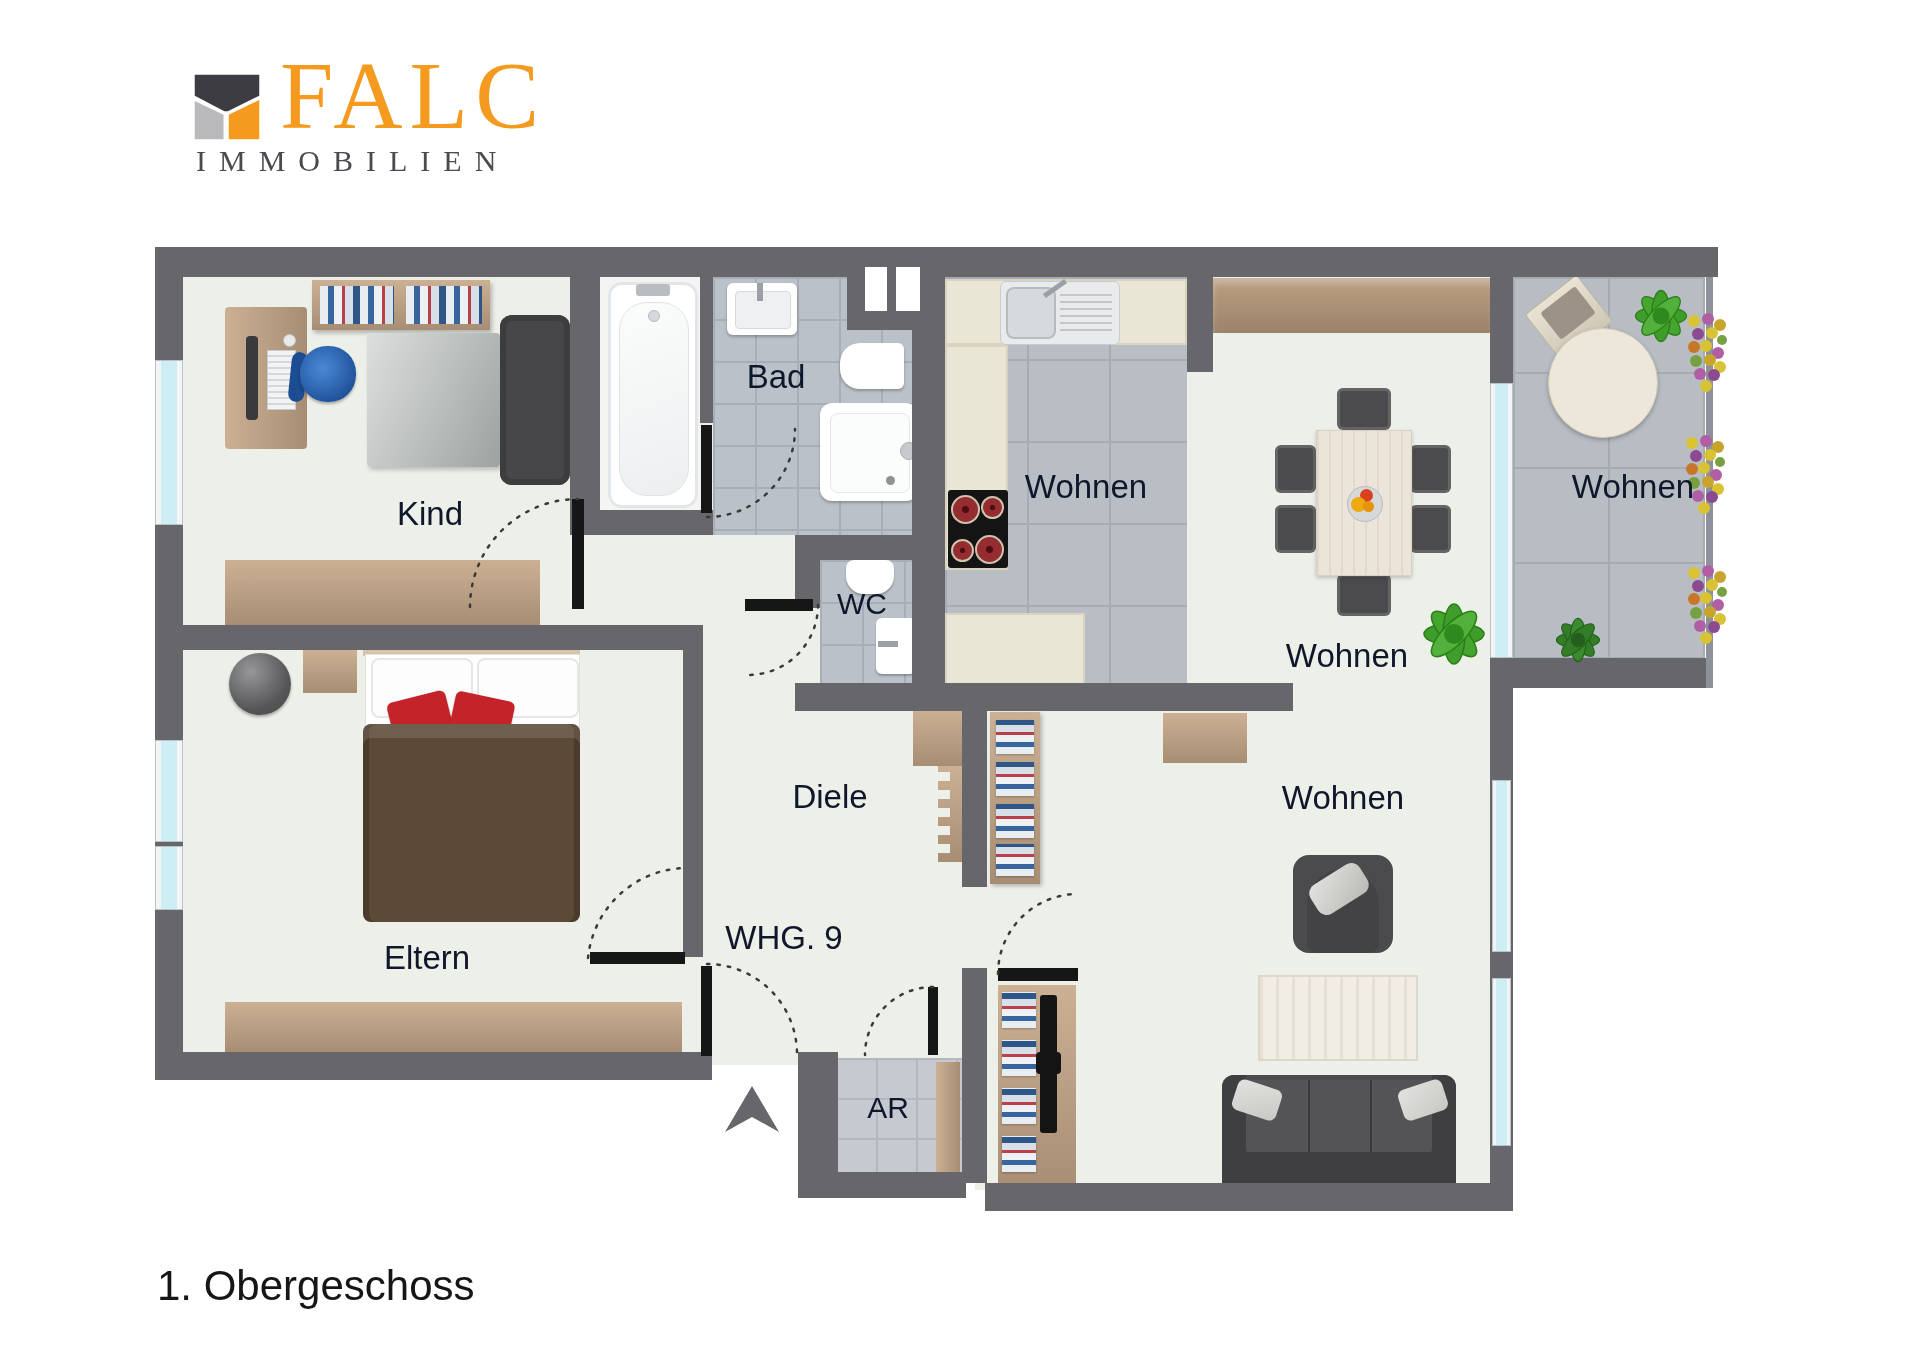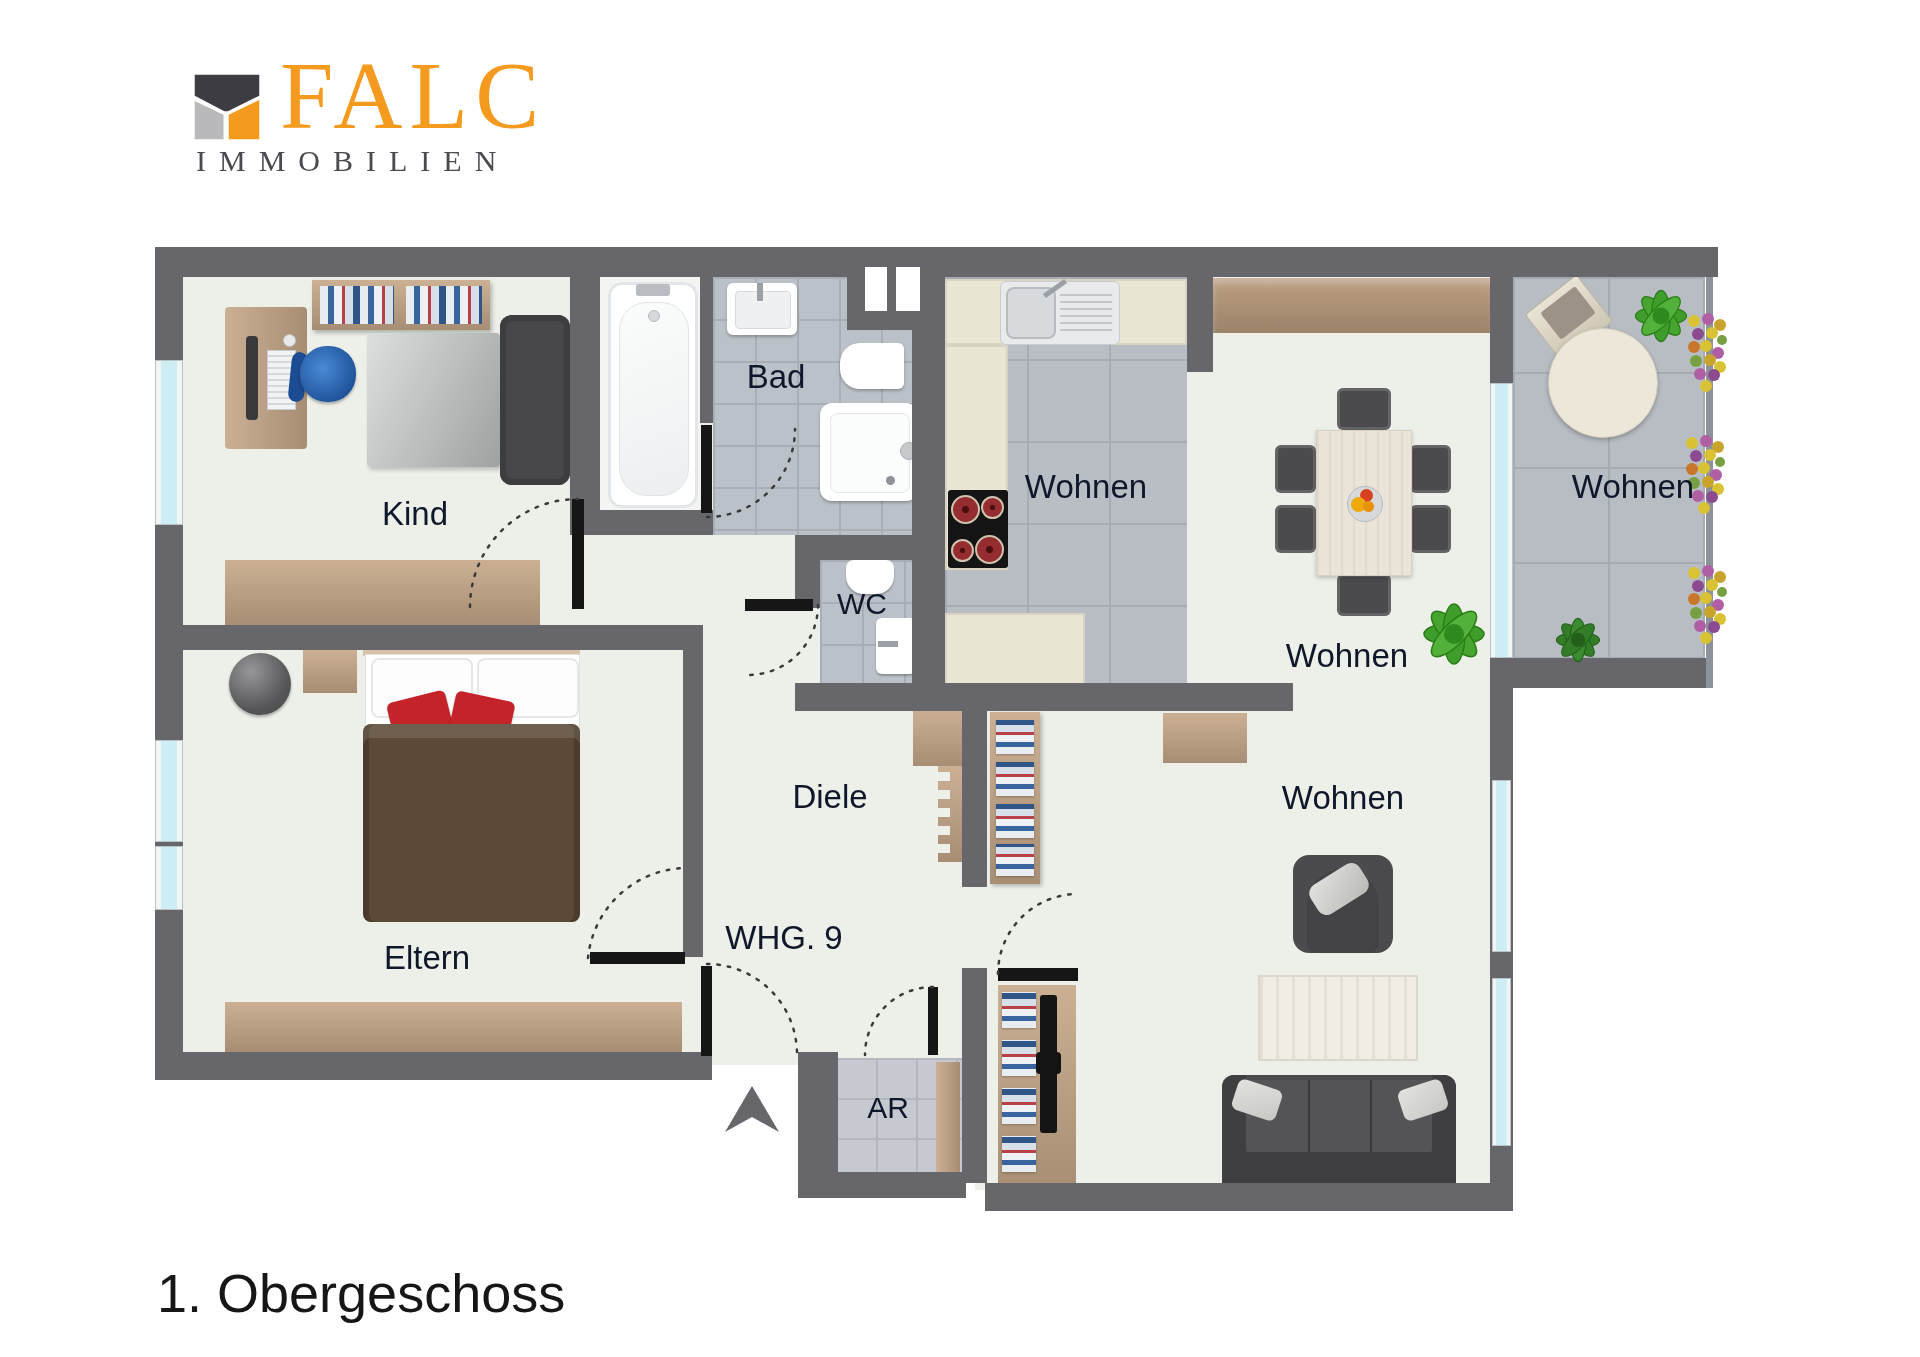--- a/index.html
+++ b/index.html
@@ -31,21 +31,21 @@
   .win-v{position:absolute;background:linear-gradient(90deg,#f3f5f5 0 22%,#cdeef4 22% 78%,#f3f5f5 78% 100%);box-shadow:inset 0 0 0 1px #b9c2c6;}
   .door{position:absolute;background:#161616;}
   .lbl{position:absolute;transform:translate(-50%,-50%);font-size:33px;color:#0f172a;white-space:nowrap;}
   .lbl.sm{font-size:30px;}
   .books-h{position:absolute;background:repeating-linear-gradient(0deg,#e8edf2 0 7px,#39659f 7px 12px,#eef1f4 12px 19px,#b84049 19px 22px,#d7e0e8 22px 29px,#2f5687 29px 35px);box-shadow:0 1px 2px rgba(0,0,0,.25);}
   .books-v{position:absolute;background:repeating-linear-gradient(90deg,#e8edf2 0 8px,#39659f 8px 14px,#eef1f4 14px 22px,#b84049 22px 25px,#d7e0e8 25px 33px,#2f5687 33px 40px);}
   .brand-word{position:absolute;left:280px;top:40px;font-family:"Liberation Serif",serif;
     font-size:96px;letter-spacing:7px;color:#f49b1f;font-weight:500;}
   .brand-sub{position:absolute;left:196px;top:144px;font-family:"Liberation Serif",serif;
     font-size:30px;letter-spacing:13px;color:#4a4a50;}
-  .floor-lbl{position:absolute;left:157px;top:1262px;font-size:54px;color:#161616;}
+  .floor-lbl{position:absolute;left:157px;top:1262px;font-size:42px;color:#161616;}
   svg.overlay{position:absolute;left:0;top:0;pointer-events:none;}
 </style>
 </head>
 <body>
 
 <div id="canvas">
 
   <div class="abs" style="left:0;top:0;width:600px;height:190px;">
     <svg class="abs" style="left:193px;top:72px;" width="68" height="70" viewBox="0 0 78 78">
       <polygon points="2,2 76,2 76,26 40,44 36,44 2,26" fill="#3c3c42"></polygon>
@@ -270,21 +270,21 @@
       <ellipse rx="30" ry="11" fill="#35892a" stroke="#1d5c12" stroke-width="1.5" transform="rotate(90)"></ellipse>
       <ellipse rx="30" ry="11" fill="#2c7a20" stroke="#1d5c12" stroke-width="1.5" transform="rotate(135)"></ellipse>
       <circle r="10" fill="#1d5c12"></circle>
     </g>
 
     <use href="#fbox" x="1686" y="313"></use>
     <use href="#fbox" x="1684" y="435"></use>
     <use href="#fbox" x="1686" y="565"></use>
   </svg>
 
-  <div class="lbl" style="left:415px;top:514px;">Kind</div>
+  <div class="lbl" style="left:430px;top:514px;">Kind</div>
   <div class="lbl" style="left:776px;top:377px;">Bad</div>
   <div class="lbl sm" style="left:862px;top:604px;text-align:center;">WC</div>
   <div class="lbl" style="left:1086px;top:487px;">Wohnen</div>
   <div class="lbl" style="left:1347px;top:656px;">Wohnen</div>
   <div class="lbl" style="left:1633px;top:487px;">Wohnen</div>
   <div class="lbl" style="left:830px;top:797px;">Diele</div>
   <div class="lbl" style="left:1343px;top:798px;">Wohnen</div>
   <div class="lbl" style="left:427px;top:958px;">Eltern</div>
   <div class="lbl" style="left:772px;top:938px;margin-left:12px;">WHG. 9</div>
   <div class="lbl sm" style="left:888px;top:1108px;">AR</div>

